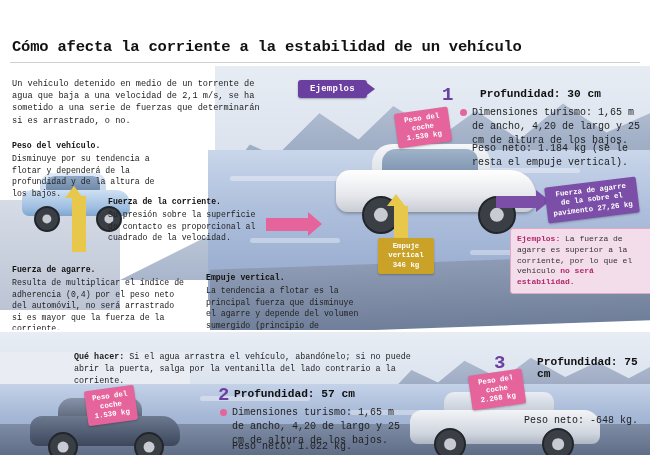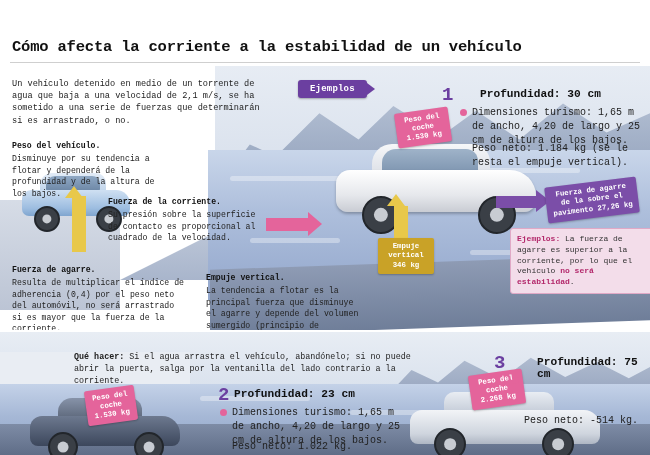--- a/index.html
+++ b/index.html
@@ -394,23 +394,23 @@
   </div>
 
   <div class="pink-tag tag-peso-1530">Peso del coche 1.530 kg</div>
   <div class="pink-tag tag-peso-2268">Peso del coche 2.268 kg</div>
 
   <div class="quehacer">
     <b>Qué hacer:</b><span> Si el agua arrastra el vehículo, abandónelo; si no puede abrir la puerta, salga por la ventanilla del lado contrario a la corriente.</span>
   </div>
 
   <div class="num n2">2</div>
-  <div class="num-head n2h">Profundidad: 23 cm</div>
+  <div class="num-head n2h">Profundidad: 57 cm</div>
   <div class="bullet-dot n2d"></div>
   <div class="num-body n2b">Dimensiones turismo: 1,65 m de ancho, 4,20 de largo y 25 cm de altura de los bajos.</div>
   <div class="num-body n2p">Peso neto: 1.022 kg.</div>
 
   <div class="num n3">3</div>
   <div class="num-head n3h">Profundidad: 75 cm</div>
   <div class="bullet-dot n3d"></div>
-  <div class="num-body n3p">Peso neto: -514 kg.</div>
+  <div class="num-body n3p">Peso neto: -648 kg.</div>
 
 </div>
 
 </body></html>

